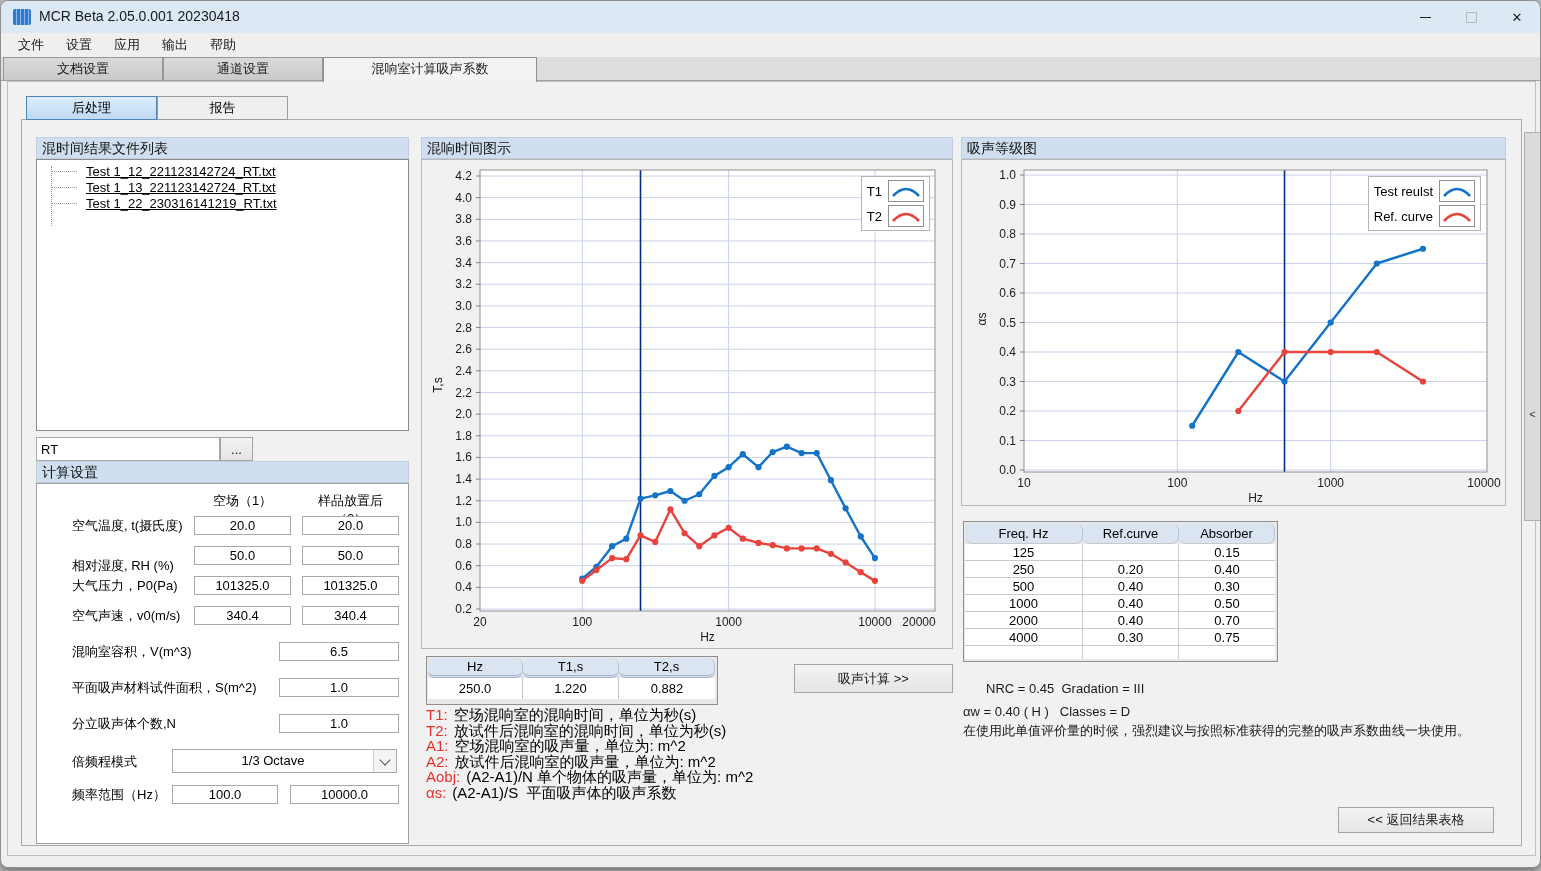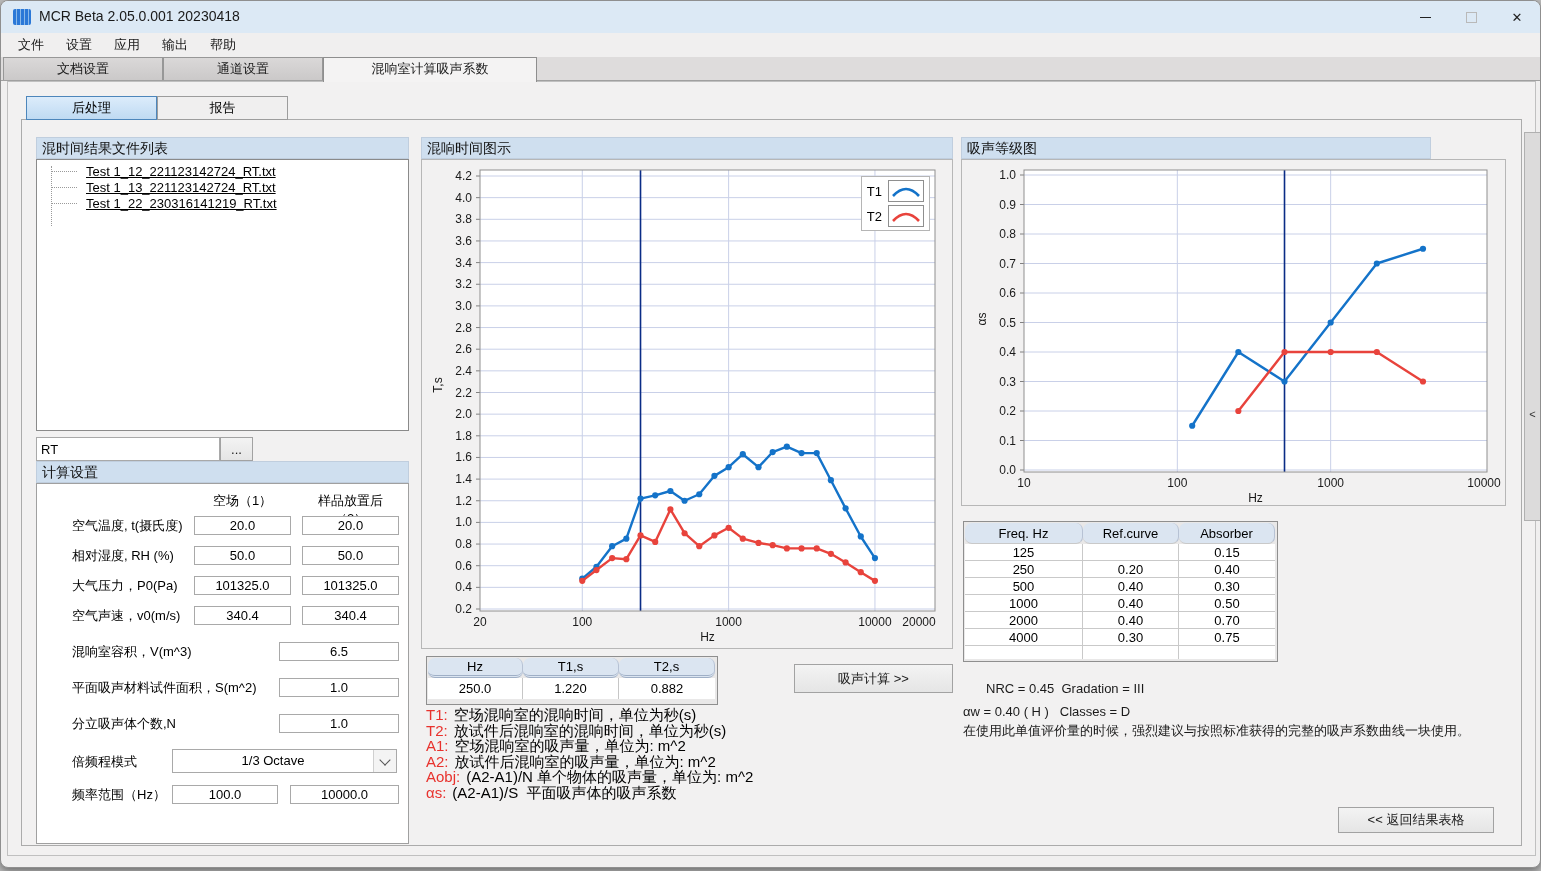--- a/index.html
+++ b/index.html
@@ -157,21 +157,21 @@
 
   <div class="abs sect-hdr" style="left:35px;top:460px;width:373px">计算设置</div>
   <div class="abs groupbox" style="left:35px;top:482px;width:373px;height:361px">
     <span class="col-hdr" style="left:157px;top:8px">空场（1）</span>
     <span class="col-hdr" style="left:265px;top:8px">样品放置后（2）</span>
 
     <span class="f-label" style="left:35px;top:32px">空气温度, t(摄氏度)</span>
     <input class="txt center" style="left: 157px; top: 32px; width: 97px; height: 19px;" value="20.0">
     <input class="txt center" style="left: 265px; top: 32px; width: 97px; height: 19px;" value="20.0">
 
-    <span class="f-label" style="left:35px;top:62px">相对湿度, RH (%)</span>
+    <span class="f-label" style="left:35px;top:72px">相对湿度, RH (%)</span>
     <input class="txt center" style="left: 157px; top: 62px; width: 97px; height: 19px;" value="50.0">
     <input class="txt center" style="left: 265px; top: 62px; width: 97px; height: 19px;" value="50.0">
 
     <span class="f-label" style="left:35px;top:92px">大气压力，P0(Pa)</span>
     <input class="txt center" style="left: 157px; top: 92px; width: 97px; height: 19px;" value="101325.0">
     <input class="txt center" style="left: 265px; top: 92px; width: 97px; height: 19px;" value="101325.0">
 
     <span class="f-label" style="left:35px;top:122px">空气声速，v0(m/s)</span>
     <input class="txt center" style="left: 157px; top: 122px; width: 97px; height: 19px;" value="340.4">
     <input class="txt center" style="left: 265px; top: 122px; width: 97px; height: 19px;" value="340.4">
@@ -359,21 +359,21 @@
 
   <div class="abs" style="left:425px;top:706px">
       <div class="def-line"><span class="def-key">T1:</span><span class="def-text">空场混响室的混响时间，单位为秒(s)</span></div>
       <div class="def-line"><span class="def-key">T2:</span><span class="def-text">放试件后混响室的混响时间，单位为秒(s)</span></div>
       <div class="def-line"><span class="def-key">A1:</span><span class="def-text">空场混响室的吸声量，单位为: m^2</span></div>
       <div class="def-line"><span class="def-key">A2:</span><span class="def-text">放试件后混响室的吸声量，单位为: m^2</span></div>
       <div class="def-line"><span class="def-key">Aobj:</span><span class="def-text">(A2-A1)/N 单个物体的吸声量，单位为: m^2</span></div>
       <div class="def-line"><span class="def-key">αs:</span><span class="def-text">(A2-A1)/S  平面吸声体的吸声系数</span></div>
     </div>
 
-  <div class="abs sect-hdr" style="left:960px;top:136px;width:470px">吸声等级图</div>
+  <div class="abs sect-hdr" style="left:960px;top:136px;width:545px">吸声等级图</div>
   <div class="abs chartbox" style="left:960px;top:158px;width:545px;height:347px">
     <svg id="chart-svg-1" width="543" height="345" viewBox="0 0 543 345">
         <rect x="62" y="10" width="463" height="302" fill="#ffffff"></rect>
         <line x1="62" y1="310" x2="525" y2="310" stroke="#c9d0e8"></line>
         <line x1="58" y1="310" x2="62" y2="310" stroke="#808080"></line>
         <text x="54" y="314" text-anchor="end">0.0</text>
         <line x1="62" y1="280.5" x2="525" y2="280.5" stroke="#c9d0e8"></line>
         <line x1="58" y1="280.5" x2="62" y2="280.5" stroke="#808080"></line>
         <text x="54" y="284.5" text-anchor="end">0.1</text>
         <line x1="62" y1="251" x2="525" y2="251" stroke="#c9d0e8"></line>
@@ -420,20 +420,38 @@
         <circle cx="414.82459933514383" cy="192" r="3.1" fill="#e8433c"></circle>
         <circle cx="460.9825320036209" cy="221.5" r="3.1" fill="#e8433c"></circle>
         <rect x="62" y="10" width="463" height="302" fill="none" stroke="#8f8f8f"></rect>
         <text x="62" y="327" text-anchor="middle">10</text>
         <text x="215.33333333333331" y="327" text-anchor="middle">100</text>
         <text x="368.66666666666663" y="327" text-anchor="middle">1000</text>
         <text x="522" y="327" text-anchor="middle">10000</text>
         <text x="293.5" y="342" text-anchor="middle">Hz</text>
       </svg>
     <div class="ylab" style="left:8px;top:152px;width:24px">αs</div>
+    <div class="legend" id="legend-1" style="top:16px;right:24px">
+        <div class="lg-row">
+          <span class="lg-name">Test reulst</span>
+          <span class="lg-box">
+            <svg width="32" height="18">
+              <path d="M3,14 Q16,0 29,14" fill="none" stroke="#1473c9" stroke-width="2.6"></path>
+            </svg>
+          </span>
+        </div>
+        <div class="lg-row">
+          <span class="lg-name">Ref. curve</span>
+          <span class="lg-box">
+            <svg width="32" height="18">
+              <path d="M3,14 Q16,0 29,14" fill="none" stroke="#e8433c" stroke-width="2.6"></path>
+            </svg>
+          </span>
+        </div>
+      </div>
   </div>
 
   <div class="twrap grade" style="left:962px;top:520px">
     <div class="g-row thead" style="height:21px">
       <span class="t-cell">Freq. Hz</span>
       <span class="t-cell">Ref.curve</span>
       <span class="t-cell">Absorber</span>
     </div>
     <div>
         <div class="g-row">

